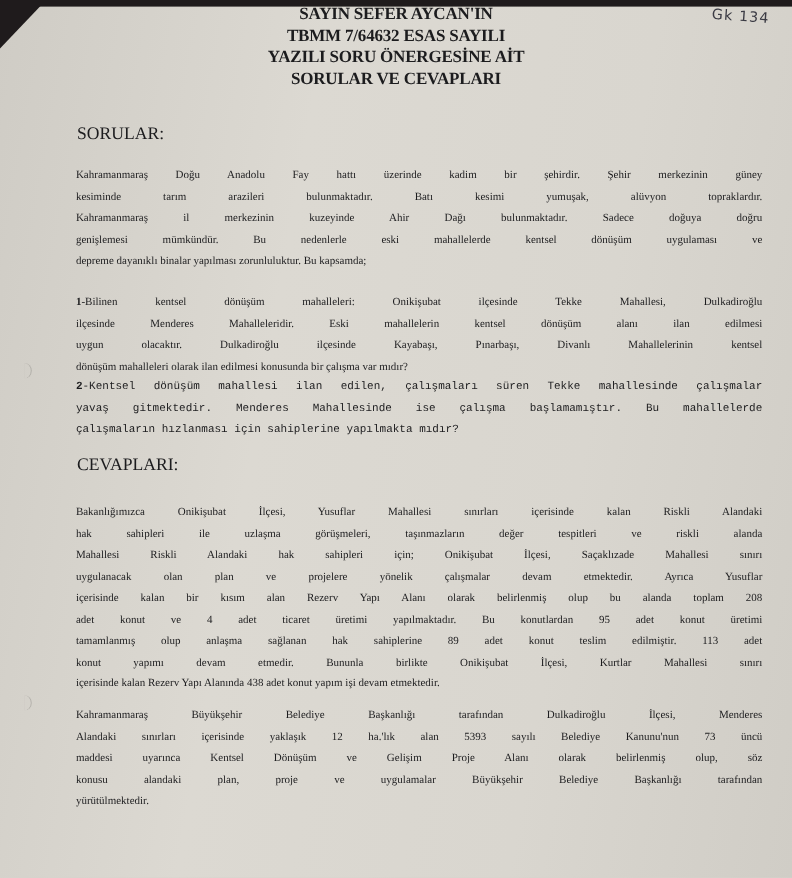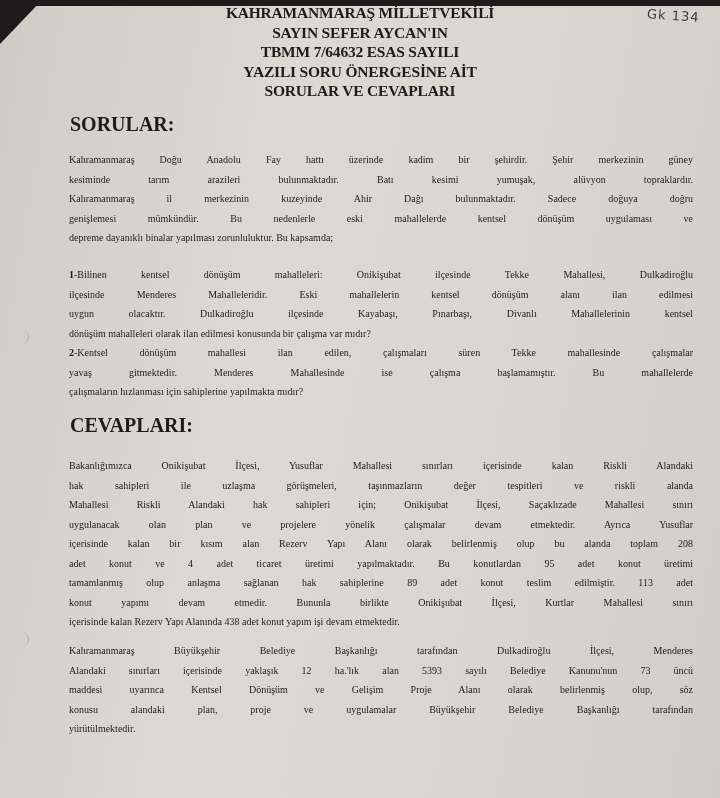--- a/index.html
+++ b/index.html
@@ -11,42 +11,41 @@
     }
     .top-bar { position: absolute; left: 0; top: 0; width: 720px; height: 6px; background: #1f1b1c; }
     .corner { position: absolute; left: 0; top: 0; width: 0; height: 0;
       border-top: 44px solid #1f1b1c; border-right: 42px solid transparent; }
     .paper-shade { position: absolute; inset: 0;
       background: linear-gradient(100deg, #cfccc5 0%, #dcd9d2 35%, #d9d6cf 70%, #d0cdc6 100%); }
     .handnote { position: absolute; left: 647px; top: 8px; font-family: "DejaVu Sans", sans-serif;
       font-size: 13px; color: #3b3b44; transform: rotate(4deg); letter-spacing: 1px; }
     .header { position: absolute; left: 0; top: 3px; width: 720px; text-align: center; }
     .header div { font-weight: bold; font-size: 15.5px; line-height: 19.5px; letter-spacing: -0.2px; }
-    .section-title { position: absolute; left: 70px; font-weight: bold; font-size: 20px; }
+    .section-title { position: absolute; left: 70px; font-weight: normal; font-size: 16px; }
     .para { position: absolute; left: 69px; width: 624px; font-size: 10px; line-height: 19.5px;
       text-align: justify; }
     .para .line { display: block; white-space: nowrap; text-align-last: justify; text-align: justify; }
     .para .line.last { text-align-last: left; }
     .u { text-decoration-color: #3a3391; text-decoration-thickness: 1.5px;
       text-underline-offset: 3px; }
     b.num { font-weight: bold; }
     .mark { position: absolute; left: 22px; width: 6px; height: 14px; border-right: 1px solid #9a9893;
       border-radius: 0 8px 8px 0; opacity: 0.6; }
   </style>
 </head>
 <body>
 
 <div class="paper-shade"></div>
 <div class="top-bar"></div>
 <div class="corner"></div>
 
 <div class="handnote">Gk 134</div>
 
 <div class="header">
-  <div>KAHRAMANMARAŞ MİLLETVEKİLİ</div>
   <div>SAYIN SEFER AYCAN'IN</div>
   <div>TBMM 7/64632 ESAS SAYILI</div>
   <div>YAZILI SORU ÖNERGESİNE AİT</div>
   <div>SORULAR VE CEVAPLARI</div>
 </div>
 
 <div class="section-title" style="top:113px;">SORULAR:</div>
 
 <div class="para" style="top:150px;">
   <span class="line">Kahramanmaraş Doğu Anadolu Fay hattı üzerinde kadim bir şehirdir. Şehir merkezinin güney</span>
@@ -58,21 +57,21 @@
 
 <div class="mark" style="top:330px;"></div>
 
 <div class="para" style="top:265px;">
   <span class="line"><b class="num">1</b><span>-Bilinen kentsel dönüşüm mahalleleri: </span><span class="u">Onikişubat ilçesinde Tekke Mahallesi, Dulkadiroğlu</span></span>
   <span class="line"><span class="u">ilçesinde Menderes Mahalleleridir</span><span>. Eski mahallelerin kentsel dönüşüm alanı ilan edilmesi</span></span>
   <span class="line"><span>uygun olacaktır. </span><span class="u">Dulkadiroğlu ilçesinde Kayabaşı, Pınarbaşı, Divanlı Mahallelerinin kentsel</span></span>
   <span class="line last"><span class="u">dönüşüm mahalleleri olarak ilan edilmesi konusunda bir çalışma var mıdır?</span></span>
 </div>
 
-<div class="para" style="top:343px;">
+<div class="para" style="top:343px;font-family:Liberation Mono, monospace;">
   <span class="line"><b class="num">2</b><span>-Kentsel dönüşüm mahallesi ilan edilen, çalışmaları süren Tekke mahallesinde çalışmalar</span></span>
   <span class="line">yavaş gitmektedir. Menderes Mahallesinde ise çalışma başlamamıştır. Bu mahallelerde</span>
   <span class="line last">çalışmaların hızlanması için sahiplerine yapılmakta mıdır?</span>
 </div>
 
 <div class="section-title" style="top:414px;">CEVAPLARI:</div>
 
 <div class="para" style="top:456px;">
   <span class="line"><span>Bakanlığımızca Onikişubat İlçesi, </span><span class="u">Yusuflar Mahallesi sınırları içerisinde kalan Riskli Alandaki</span></span>
   <span class="line"><span class="u">hak sahipleri ile uzlaşma görüşmeleri,</span><span> taşınmazların değer tespitleri ve riskli alanda</span></span>

